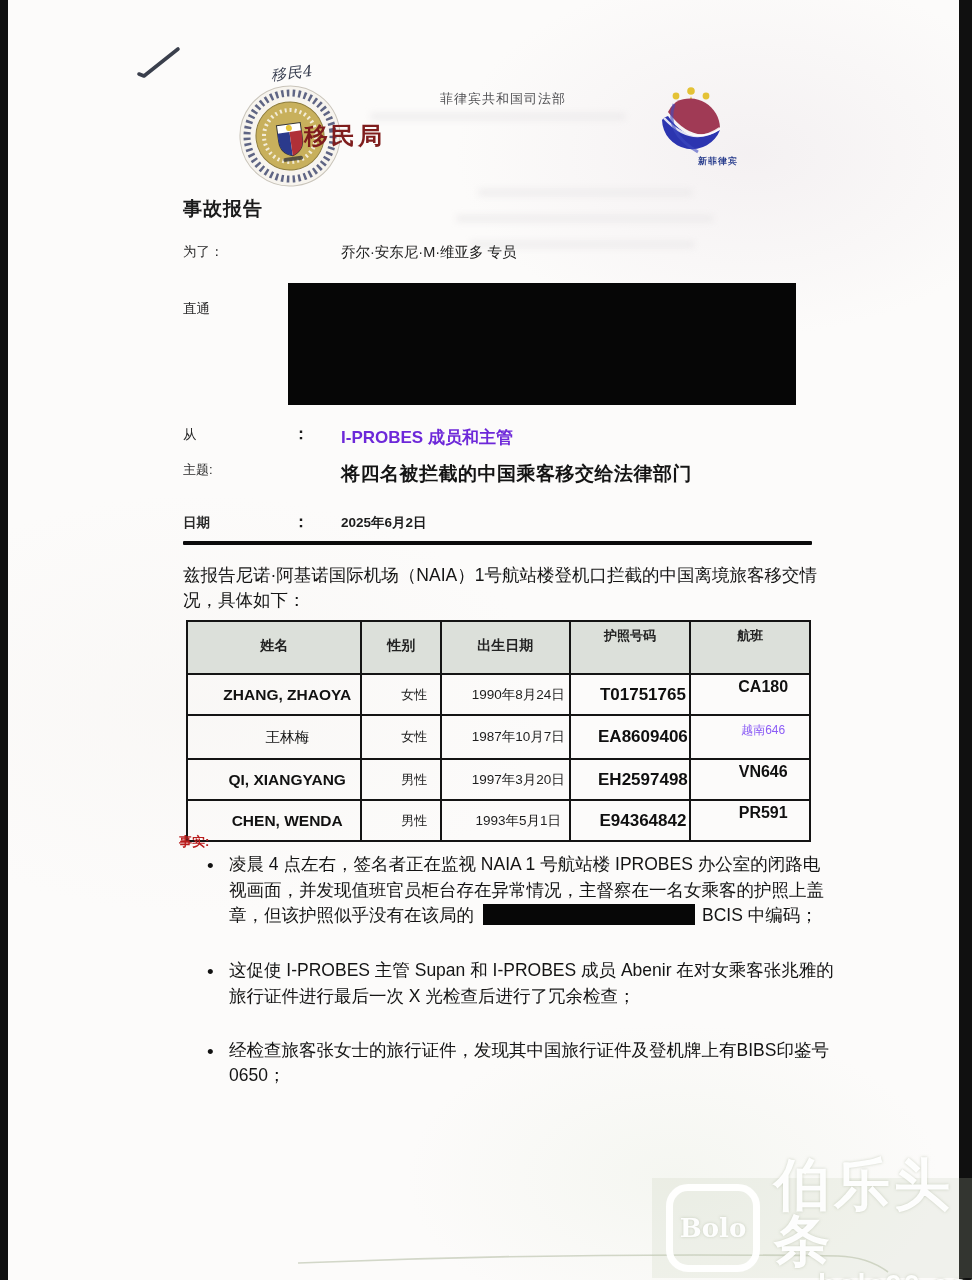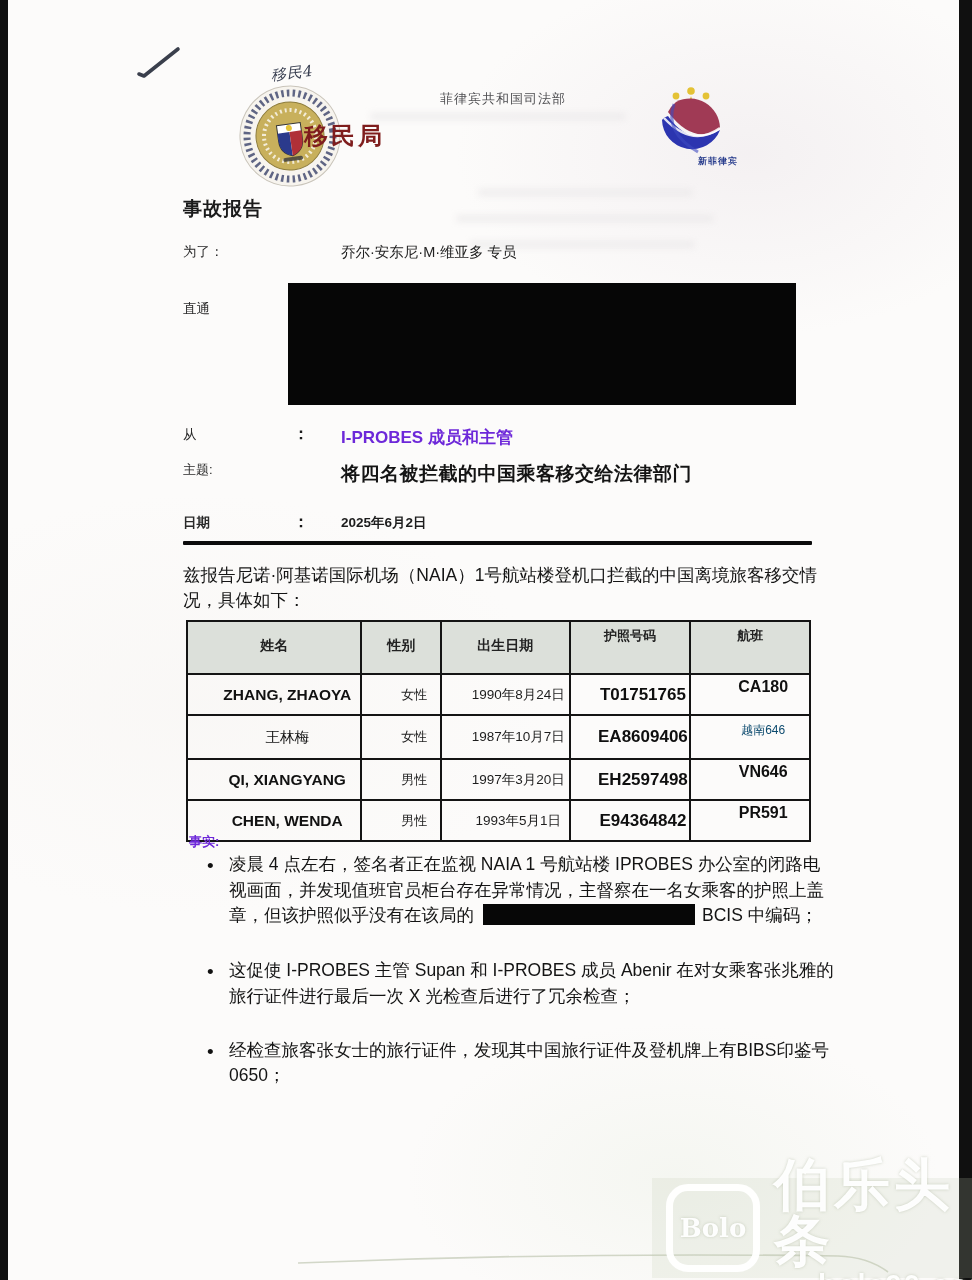--- a/index.html
+++ b/index.html
@@ -50,25 +50,25 @@
   th,td{border:2px solid #141414;text-align:center;overflow:hidden;padding-left:27px;}
   thead th{background:#dce0da;font-size:14px;font-weight:bold;color:#222;height:40px;padding:2px 2px 6px;}
   thead th.hi{vertical-align:top;padding-top:5px;font-size:13px;text-align:center;}
   tbody td{height:35px;}
   td.c-name{font-size:15.5px;font-weight:bold;color:#111;}
   td.c-name.name-regular{font-weight:normal;font-size:14.5px;}
   td.c-gender{font-size:13px;color:#222;}
   td.c-dob{font-size:13.5px;color:#1d1d1d;}
   td.c-passport{font-size:17px;font-weight:bold;color:#0f0f0f;}
   td.c-flight{font-size:16px;font-weight:bold;color:#101010;vertical-align:top;padding-top:3px;}
-  td.c-flight.flight-small{font-weight:normal;font-size:12px;color:#0c4a6e;padding-top:6px;}
+  td.c-flight.flight-small{font-weight:normal;font-size:12px;color:#8b5cf6;padding-top:6px;}
   col.w-name{width:28%;} col.w-gender{width:12.8%;} col.w-dob{width:20.6%;} col.w-pass{width:19.4%;} col.w-flight{width:19.2%;}
 
   
-  .facts-label{position:absolute;left:181px;top:833px;font-size:13px;font-weight:bold;color:#6d28d9;text-align:center;}
+  .facts-label{position:absolute;left:171px;top:833px;font-size:13px;font-weight:bold;color:#b91c1c;text-align:center;}
   ul.facts{position:absolute;left:197px;top:852px;width:632px;margin:0;padding:0;list-style:none;}
   ul.facts li{position:relative;padding-left:24px;font-size:17.5px;line-height:1.47;color:#141414;}
   ul.facts li::before{content:"\2022";position:absolute;left:2px;top:0px;font-size:19px;color:#111;}
   ul.facts li.li-0{margin-bottom:29px;} ul.facts li.li-1{margin-bottom:28px;}
   .inline-redaction{display:inline-block;width:212px;height:21px;background:#070707;vertical-align:-4px;margin:0 7px 0 9px;}
 
   
   #crease{position:absolute;left:0;top:0;}
 
   

